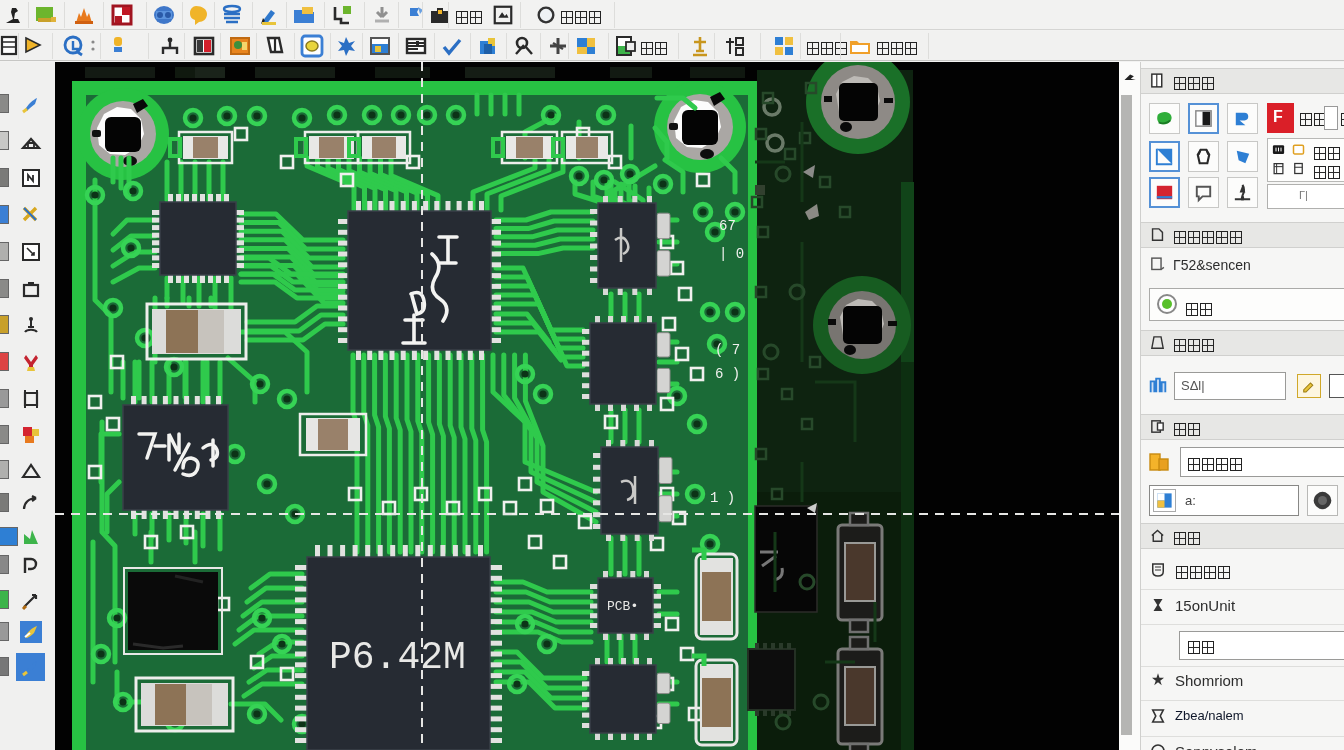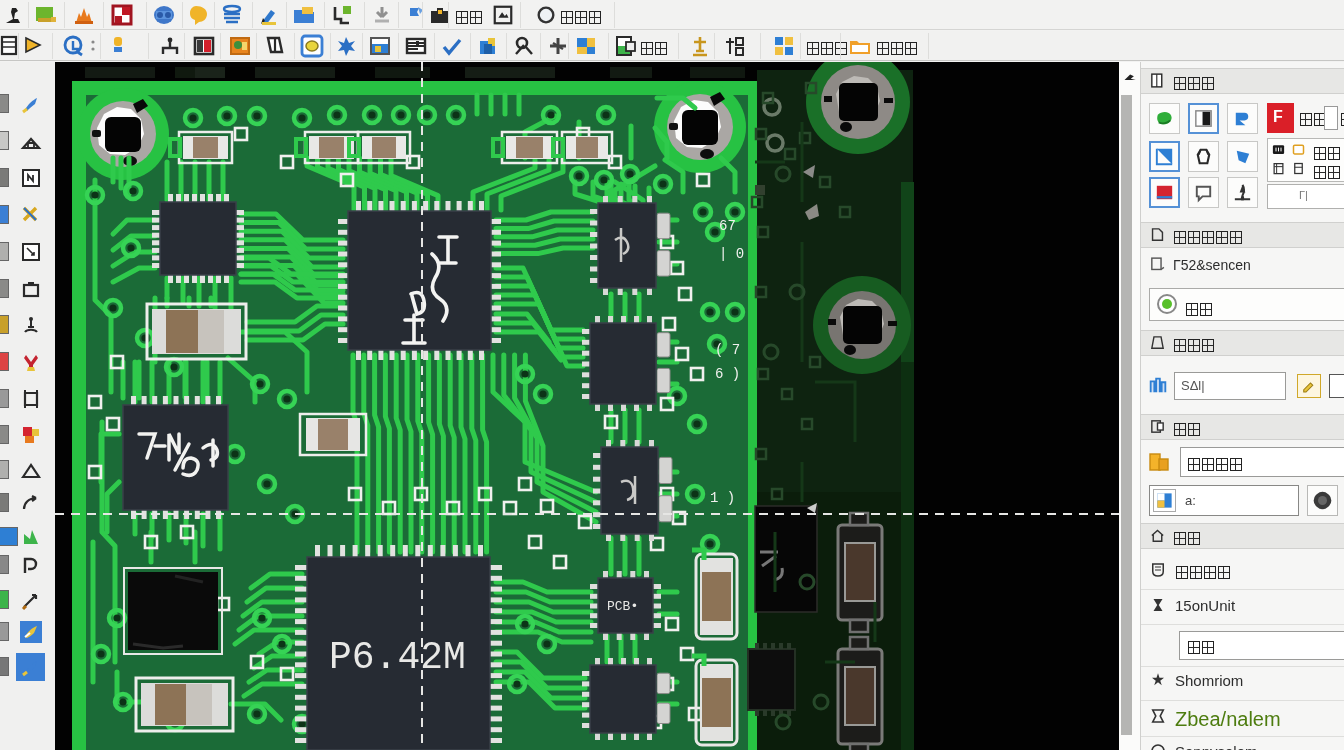--- a/index.html
+++ b/index.html
@@ -1191,18 +1191,18 @@
     <span class="abs" style="left:46px;top:576px"><span class="zh"></span><span class="zh"></span></span>
     <div class="abs" style="left:0;top:604px;width:204px;height:1px;background:#dededc"></div>
     <svg class="abs" style="left:8px;top:609px" width="18" height="18" viewBox="0 0 24 24">
       <path d="M12 3l2 6h6l-5 4 2 6-5-4-5 4 2-6-5-4h6z" fill="#333"></path>
     </svg>
     <span class="abs" style="left:34px;top:610px;font-size:15px;color:#2d2d2d">Shomriom</span>
     <div class="abs" style="left:0;top:638px;width:204px;height:1px;background:#dededc"></div>
     <svg class="abs" style="left:8px;top:645px" width="18" height="18" viewBox="0 0 24 24">
       <path d="M5 4h14l-4 8 4 8H5l4-8z" fill="none" stroke="#333" stroke-width="2.2"></path>
     </svg>
-    <span class="abs" style="left:34px;top:646px;font-size:20px;color:#4d7c0f">Zbea/nalem</span>
+    <span class="abs" style="left:34px;top:646px;font-size:13px;color:#0f172a">Zbea/nalem</span>
     <div class="abs" style="left:0;top:674px;width:204px;height:1px;background:#dededc"></div>
     <svg class="abs" style="left:8px;top:680px" width="18" height="18" viewBox="0 0 24 24">
       <circle cx="12" cy="12" r="8" fill="none" stroke="#333" stroke-width="2.2"></circle>
     </svg>
     <span class="abs" style="left:34px;top:681px;font-size:15px;color:#2d2d2d">Sennyselem</span>
 </div>
 </body></html>

